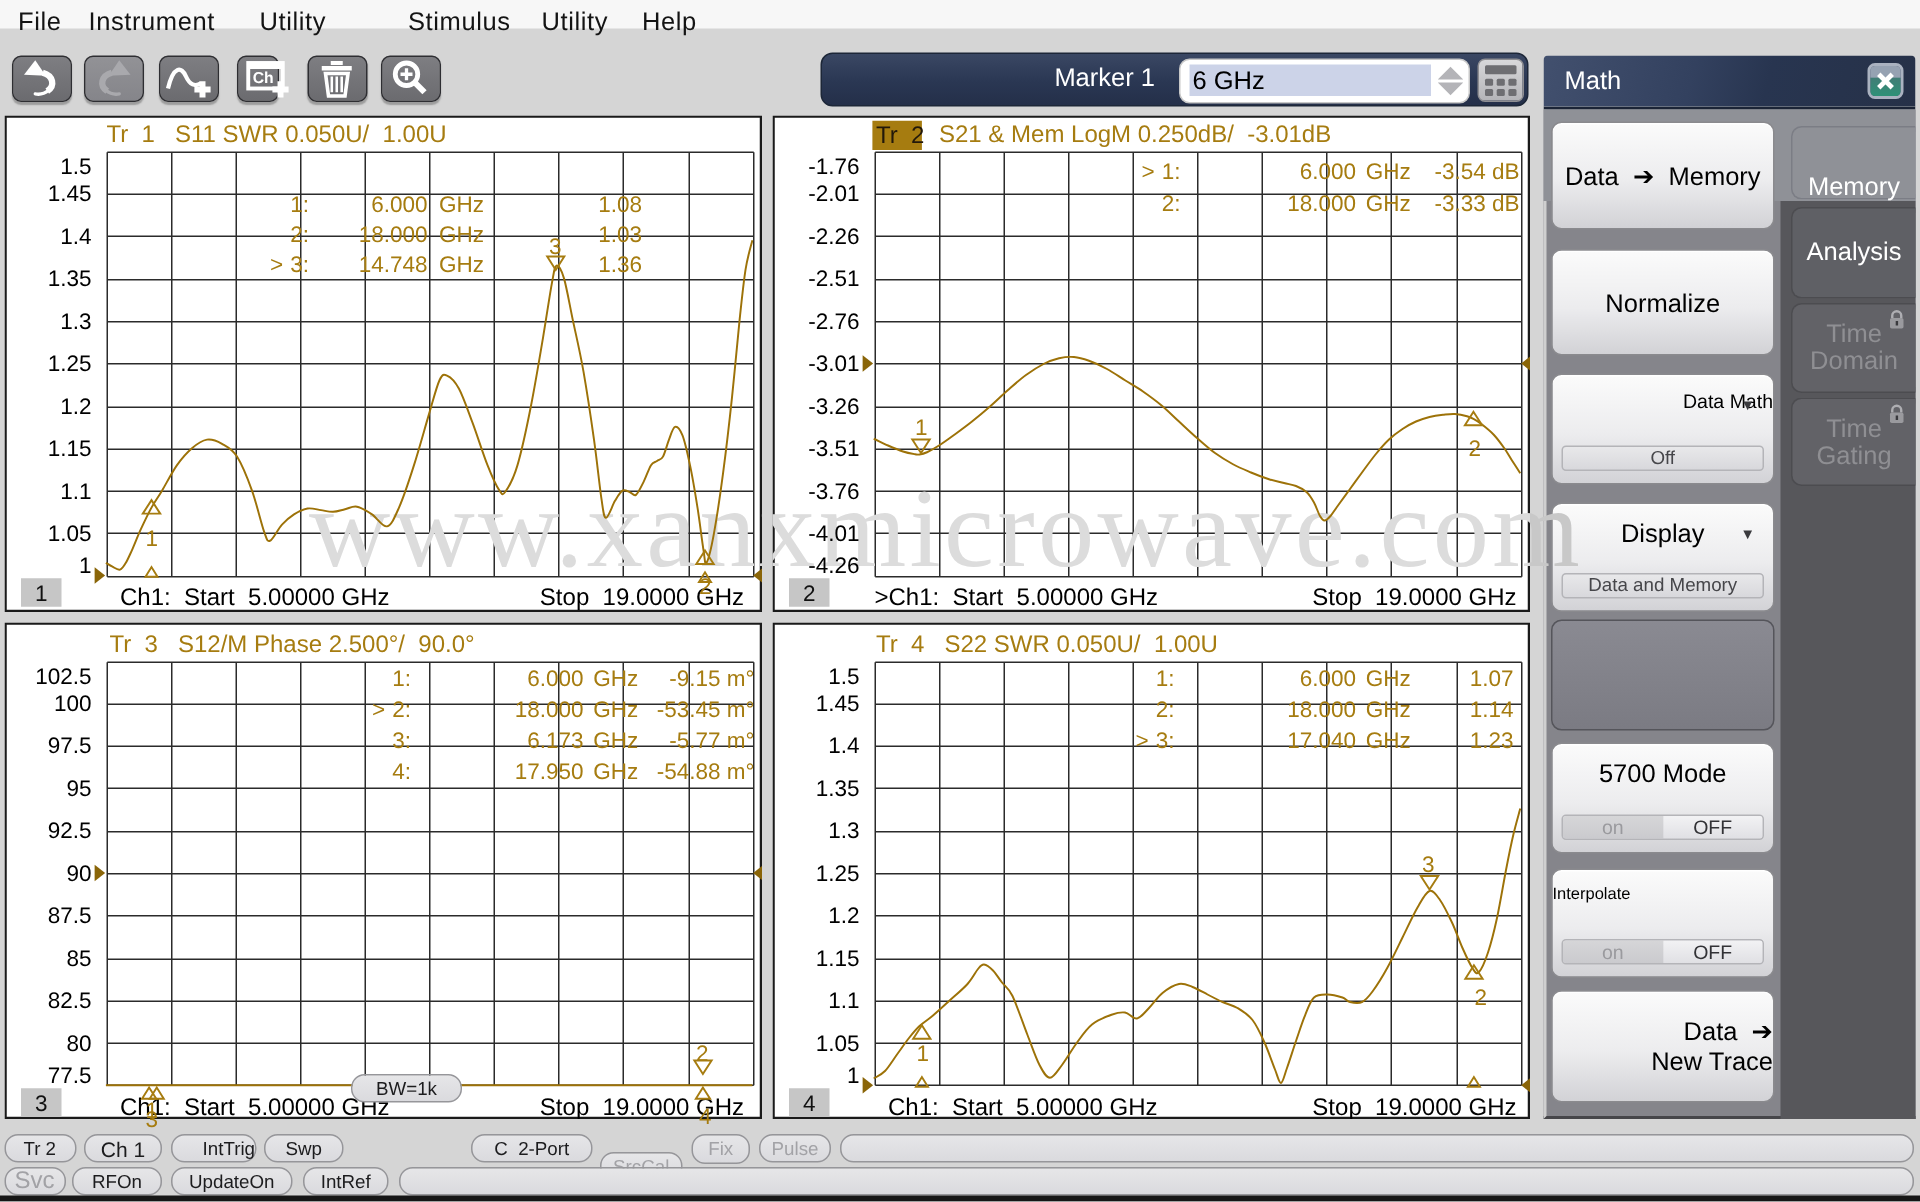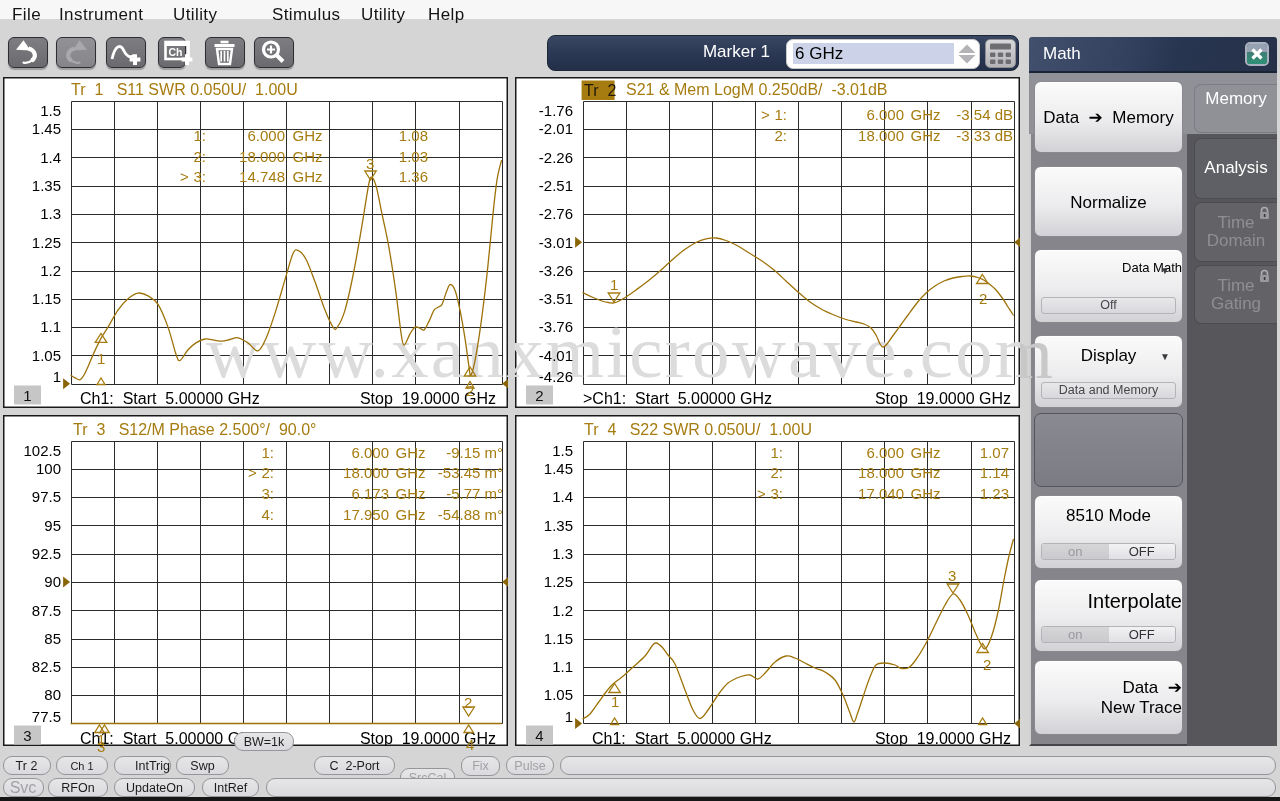--- a/index.html
+++ b/index.html
@@ -331,21 +331,21 @@
 <div style="position:absolute;left:1187px;top:133.5px;width:90px;height:612.5px;background:#57575b"></div>
 <div style="position:absolute;left:1029px;top:36.5px;width:248px;height:36px;background:linear-gradient(105deg,#42506e,#33415f 40%,#283550 60%,#263148);border-radius:3px 3px 0 0;border-bottom:2px solid #1b2436"></div>
 <div style="position:absolute;left:1043px;top:44px;font-size:17px;color:#fff">Math</div>
 <div style="position:absolute;left:1244.5px;top:41.5px;width:24px;height:24px;border:2px solid #aab2c0;border-radius:5px;background:#44506a"></div>
 <div style="position:absolute;left:1246.5px;top:43.5px;width:20px;height:20px;border-radius:3px;background:linear-gradient(#96a2b2 0%,#96a2b2 38%,#417d76 39%,#2e9177 100%)"></div>
 <svg style="position:absolute;left:1246.5px;top:43.5px" width="20" height="20">
     <path d="M5.5,5.5 L14.5,14.5 M14.5,5.5 L5.5,14.5" stroke="#fff" stroke-width="3.2"></path>
   </svg>
 
 <div style="position:absolute;left:1194px;top:83.5px;width:83px;height:49px;background:#8f9197;border-radius:7px 0 0 7px;border:1px solid #7b7d85;border-right:none">
-    <div style="margin-top:4px;text-align:center;font-size:17px;color:#fff">Memory</div>
+    <div style="margin-top:30px;text-align:center;font-size:17px;color:#fff">Memory</div>
   </div>
 <div style="position:absolute;left:1194px;top:138px;width:83px;height:61px;background:#5f6065;border-radius:7px 0 0 7px;border:1px solid #4c4c50;border-right:none">
     <div style="margin-top:19px;text-align:center;font-size:17px;color:#fff">Analysis</div>
   </div>
 <div style="position:absolute;left:1194px;top:202px;width:83px;height:60px;background:#626267;border-radius:7px 0 0 7px;border:1px solid #4c4c50;border-right:none">
     <svg width="13" height="15" style="position:absolute;right:6px;top:3px">
       <path d="M3.5,6 V4.5 a3,3 0 0 1 6,0 V6" fill="none" stroke="#aeaeb2" stroke-width="1.6"></path>
       <rect x="2" y="6" width="9" height="7" rx="1.2" fill="#9a9a9e"></rect>
       <rect x="5.8" y="8" width="1.6" height="3" fill="#3a3a3e"></rect>
     </svg>
@@ -371,42 +371,42 @@
     <div style="position:absolute;right:12px;top:15px;font-size:10px;color:#3a3a3e">▼</div>
     <div style="position:absolute;left:6px;bottom:8px;right:6px;height:17px;border:1px solid #b4b4b8;border-radius:3px;background:linear-gradient(#e8e8ea,#d8d8dc);color:#46464a;font-size:12.5px;text-align:center;line-height:15px">Off</div>
   </div>
 <div style="position:absolute;left:1034px;top:334.5px;width:149px;height:73px;background:linear-gradient(#fbfbfb,#ececee 55%,#d2d2d6);border:1px solid #8a8a8e;border-radius:7px;box-shadow:inset 0 1px 0 #fff">
     <div style="position:absolute;left:0;right:0;top:10px;text-align:center;font-size:17px;color:#000">Display</div>
     <div style="position:absolute;right:12px;top:15px;font-size:10px;color:#3a3a3e">▼</div>
     <div style="position:absolute;left:6px;bottom:8px;right:6px;height:17px;border:1px solid #b4b4b8;border-radius:3px;background:linear-gradient(#e8e8ea,#d8d8dc);color:#46464a;font-size:12.5px;text-align:center;line-height:15px">Data and Memory</div>
   </div>
 <div style="position:absolute;left:1033.5px;top:413px;width:149.5px;height:74px;background:linear-gradient(#8a8a92,#7b7b83);border:1.5px solid #55555b;border-radius:7px"></div>
 <div style="position:absolute;left:1034px;top:495px;width:149px;height:73.5px;background:linear-gradient(#fbfbfb,#ececee 55%,#d2d2d6);border:1px solid #8a8a8e;border-radius:7px;box-shadow:inset 0 1px 0 #fff">
-    <div style="position:absolute;left:0;right:0;top:10px;text-align:center;font-size:17px;color:#000">8510 Mode</div>
+    <div style="position:absolute;left:0;right:0;top:10px;text-align:center;font-size:17px;color:#000">5700 Mode</div>
     <div style="position:absolute;left:6px;bottom:8px;right:6px;height:17px;border:1px solid #b4b4b8;border-radius:3px;overflow:hidden">
       <div style="position:absolute;left:0;top:0;bottom:0;width:50%;background:linear-gradient(#d6d6d8,#cacace);color:#9a9a9e;font-size:13px;text-align:center;line-height:16px">on</div>
       <div style="position:absolute;right:0;top:0;bottom:0;width:50%;background:linear-gradient(#f2f2f4,#e0e0e4);color:#323236;font-size:13px;text-align:center;line-height:16px">OFF</div>
     </div>
   </div>
 <div style="position:absolute;left:1034px;top:578.5px;width:149px;height:73px;background:linear-gradient(#fbfbfb,#ececee 55%,#d2d2d6);border:1px solid #8a8a8e;border-radius:7px;box-shadow:inset 0 1px 0 #fff">
-    <div style="position:absolute;left:0;right:0;top:10px;text-align:right;font-size:20px;color:#000">Interpolate</div>
+    <div style="position:absolute;left:0;right:0;top:10px;text-align:left;font-size:11px;color:#000">Interpolate</div>
     <div style="position:absolute;left:6px;bottom:8px;right:6px;height:17px;border:1px solid #b4b4b8;border-radius:3px;overflow:hidden">
       <div style="position:absolute;left:0;top:0;bottom:0;width:50%;background:linear-gradient(#d6d6d8,#cacace);color:#9a9a9e;font-size:13px;text-align:center;line-height:16px">on</div>
       <div style="position:absolute;right:0;top:0;bottom:0;width:50%;background:linear-gradient(#f2f2f4,#e0e0e4);color:#323236;font-size:13px;text-align:center;line-height:16px">OFF</div>
     </div>
   </div>
 <div style="position:absolute;left:1034px;top:660px;width:149px;height:74.5px;background:linear-gradient(#fbfbfb,#ececee 55%,#d2d2d6);border:1px solid #8a8a8e;border-radius:7px;box-shadow:inset 0 1px 0 #fff">
     <div style="position:absolute;left:0;right:0;top:17px;text-align:right;font-size:17px;color:#000;line-height:20px">Data &nbsp;➔<br>New Trace</div>
   </div>
 
 <div style="position:absolute;left:2.5px;top:756px;width:48px;height:19px;background:linear-gradient(#e6e6e8,#dadade);border:1px solid #96969a;border-radius:9px;font-size:12.5px;color:#1c1c1e;text-align:center;line-height:18px">Tr 2</div>
-<div style="position:absolute;left:56px;top:756px;width:52px;height:19px;background:linear-gradient(#e6e6e8,#dadade);border:1px solid #96969a;border-radius:9px;font-size:11px;color:#1c1c1e;text-align:center;line-height:18px">Ch 1</div>
+<div style="position:absolute;left:56px;top:756px;width:52px;height:19px;background:linear-gradient(#e6e6e8,#dadade);border:1px solid #96969a;border-radius:9px;font-size:14px;color:#1c1c1e;text-align:center;line-height:18px">Ch 1</div>
 <div style="position:absolute;left:114px;top:756px;width:57px;height:19px;background:linear-gradient(#e6e6e8,#dadade);border:1px solid #96969a;border-radius:9px;font-size:12.5px;color:#1c1c1e;text-align:right;line-height:18px">IntTrig</div>
 <div style="position:absolute;left:176px;top:756px;width:53px;height:19px;background:linear-gradient(#e6e6e8,#dadade);border:1px solid #96969a;border-radius:9px;font-size:12.5px;color:#1c1c1e;text-align:center;line-height:18px">Swp</div>
-<div style="position:absolute;left:234px;top:732px;width:60px;height:19px;background:linear-gradient(#e6e6e8,#dadade);border:1px solid #96969a;border-radius:9px;font-size:12.5px;color:#1c1c1e;text-align:center;line-height:18px">BW=1k</div>
+<div style="position:absolute;left:234px;top:716px;width:74px;height:19px;background:linear-gradient(#e6e6e8,#dadade);border:1px solid #96969a;border-radius:9px;font-size:12.5px;color:#1c1c1e;text-align:center;line-height:18px">BW=1k</div>
 <div style="position:absolute;left:314px;top:756px;width:81px;height:19px;background:linear-gradient(#e6e6e8,#dadade);border:1px solid #96969a;border-radius:9px;font-size:12.5px;color:#1c1c1e;text-align:center;line-height:18px">C&nbsp;&nbsp;2-Port</div>
 <div style="position:absolute;left:400px;top:768px;width:55px;height:19px;background:linear-gradient(#e6e6e8,#dadade);border:1px solid #96969a;border-radius:9px;font-size:12.5px;color:#a2a2a6;text-align:center;line-height:18px">SrcCal</div>
 <div style="position:absolute;left:461px;top:756px;width:39px;height:20px;background:linear-gradient(#e6e6e8,#dadade);border:1px solid #96969a;border-radius:9px;font-size:12.5px;color:#a2a2a6;text-align:center;line-height:18px">Fix</div>
 <div style="position:absolute;left:506px;top:756px;width:48px;height:19px;background:linear-gradient(#e6e6e8,#dadade);border:1px solid #96969a;border-radius:9px;font-size:12.5px;color:#a2a2a6;text-align:center;line-height:18px">Pulse</div>
 <div style="position:absolute;left:560px;top:756px;width:716px;height:19px;background:linear-gradient(#e6e6e8,#dadade);border:1px solid #96969a;border-radius:9px;font-size:12.5px;color:#1c1c1e;text-align:center;line-height:18px"></div>
 <div style="position:absolute;left:2.5px;top:778px;width:41px;height:19px;background:linear-gradient(#e6e6e8,#dadade);border:1px solid #96969a;border-radius:9px;font-size:16px;color:#a2a2a6;text-align:center;line-height:18px">Svc</div>
 <div style="position:absolute;left:48px;top:778px;width:60px;height:19px;background:linear-gradient(#e6e6e8,#dadade);border:1px solid #96969a;border-radius:9px;font-size:12.5px;color:#1c1c1e;text-align:center;line-height:18px">RFOn</div>
 <div style="position:absolute;left:114px;top:778px;width:81px;height:19px;background:linear-gradient(#e6e6e8,#dadade);border:1px solid #96969a;border-radius:9px;font-size:12.5px;color:#1c1c1e;text-align:center;line-height:18px">UpdateOn</div>
 <div style="position:absolute;left:202px;top:778px;width:57px;height:19px;background:linear-gradient(#e6e6e8,#dadade);border:1px solid #96969a;border-radius:9px;font-size:12.5px;color:#1c1c1e;text-align:center;line-height:18px">IntRef</div>
 <div style="position:absolute;left:266px;top:778px;width:1010px;height:19px;background:linear-gradient(#e6e6e8,#dadade);border:1px solid #96969a;border-radius:9px;font-size:12.5px;color:#1c1c1e;text-align:center;line-height:18px"></div>

